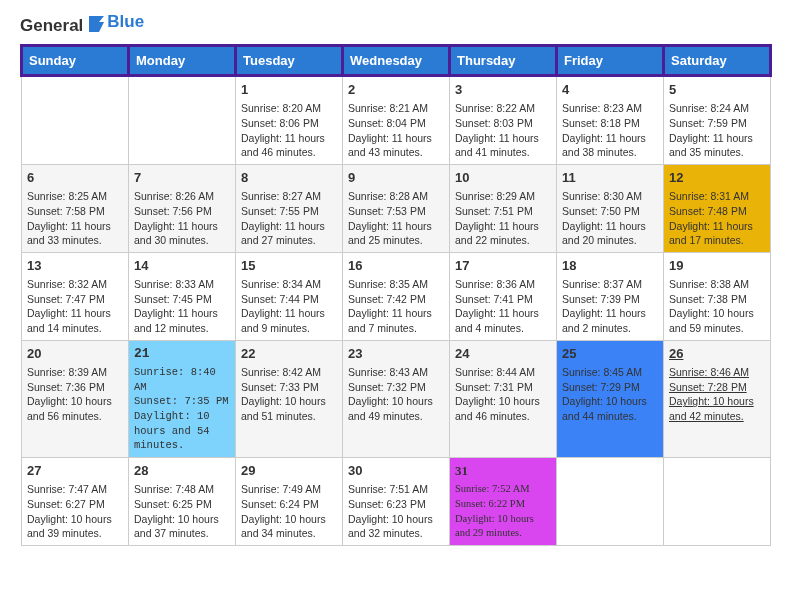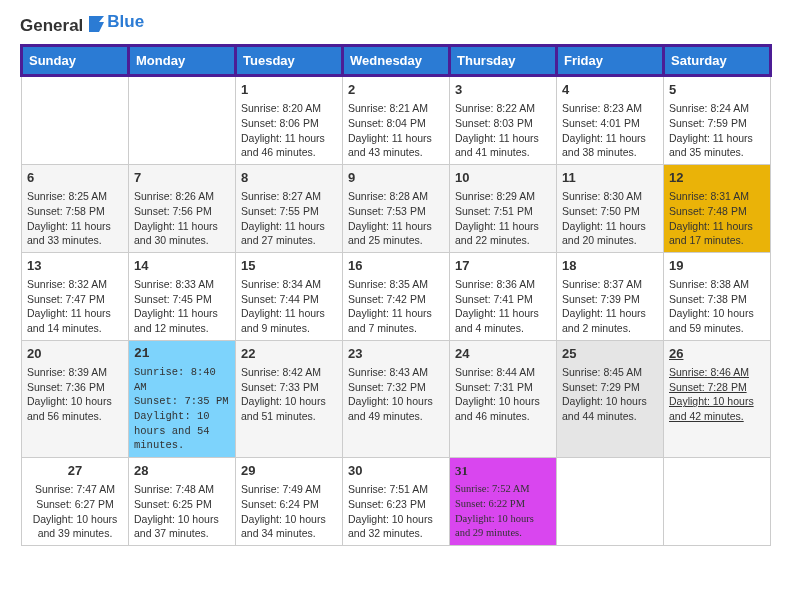--- a/index.html
+++ b/index.html
@@ -129,21 +129,21 @@
         </td>
         <td style="background-color: rgb(255, 255, 255);">
           <span class="day-num">3</span>
           <div>Sunrise: 8:22 AM</div>
           <div>Sunset: 8:03 PM</div>
           <div>Daylight: 11 hours and 41 minutes.</div>
         </td>
         <td style="background-color: rgb(255, 255, 255);">
           <span class="day-num">4</span>
           <div>Sunrise: 8:23 AM</div>
-          <div>Sunset: 4:01 PM</div>
+          <div>Sunset: 8:18 PM</div>
           <div>Daylight: 11 hours and 38 minutes.</div>
         </td>
         <td style="background-color: rgb(255, 255, 255);">
           <span class="day-num">5</span>
           <div>Sunrise: 8:24 AM</div>
           <div>Sunset: 7:59 PM</div>
           <div>Daylight: 11 hours and 35 minutes.</div>
         </td>
       </tr>
       <tr>
@@ -258,35 +258,35 @@
           <div>Sunrise: 8:43 AM</div>
           <div>Sunset: 7:32 PM</div>
           <div>Daylight: 10 hours and 49 minutes.</div>
         </td>
         <td style="background-color: rgb(245, 245, 245);">
           <span class="day-num">24</span>
           <div>Sunrise: 8:44 AM</div>
           <div>Sunset: 7:31 PM</div>
           <div>Daylight: 10 hours and 46 minutes.</div>
         </td>
-        <td style="background-color: #e5e5e5;">
+        <td style="background-color: #3b82f6;">
           <span class="day-num">25</span>
           <div>Sunrise: 8:45 AM</div>
           <div>Sunset: 7:29 PM</div>
           <div>Daylight: 10 hours and 44 minutes.</div>
         </td>
         <td style="background-color: rgb(245, 245, 245); text-decoration: underline;">
           <span class="day-num">26</span>
           <div>Sunrise: 8:46 AM</div>
           <div>Sunset: 7:28 PM</div>
           <div>Daylight: 10 hours and 42 minutes.</div>
         </td>
       </tr>
       <tr>
-        <td style="background-color: rgb(255, 255, 255); text-align: center;">
+        <td style="background-color: rgb(255, 255, 255);">
           <span class="day-num">27</span>
           <div>Sunrise: 7:47 AM</div>
           <div>Sunset: 6:27 PM</div>
           <div>Daylight: 10 hours and 39 minutes.</div>
         </td>
         <td style="background-color: rgb(255, 255, 255);">
           <span class="day-num">28</span>
           <div>Sunrise: 7:48 AM</div>
           <div>Sunset: 6:25 PM</div>
           <div>Daylight: 10 hours and 37 minutes.</div>

